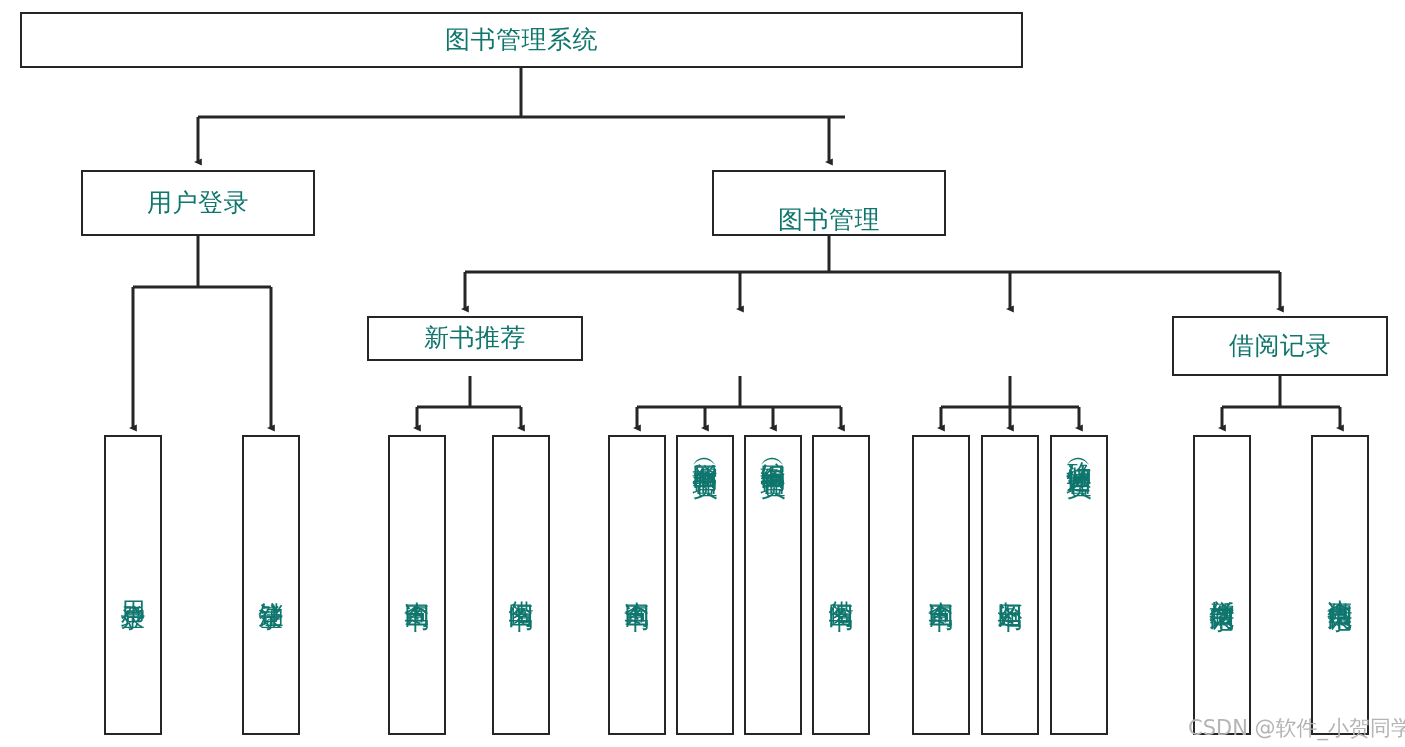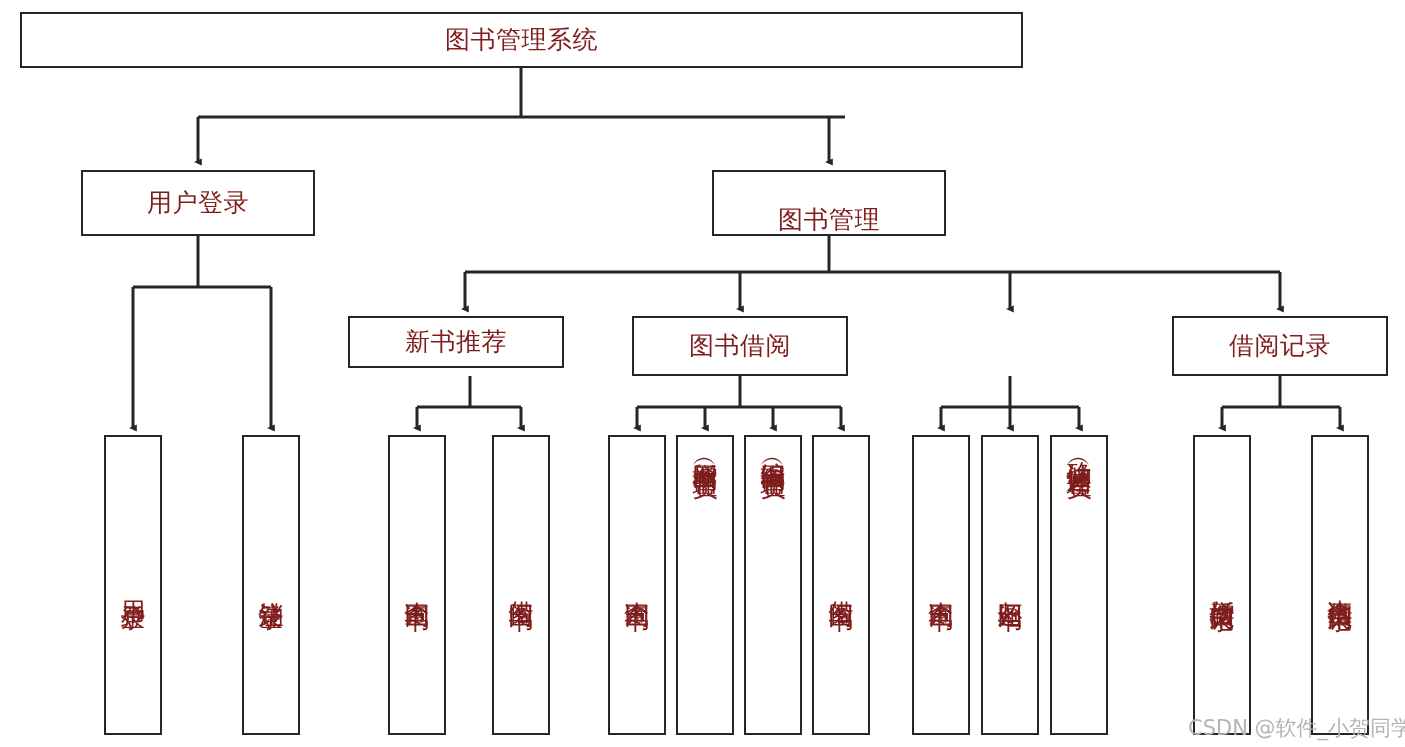--- a/index.html
+++ b/index.html
@@ -30,21 +30,21 @@
     position: absolute;
     box-sizing: border-box;
     background: #ffffff;
     border: 2px solid #262626;
     display: flex;
     align-items: center;
     justify-content: center;
     z-index: 2;
   }
   .node-label {
-    color: #7f1d1d;
+    color: #0f766e;
     line-height: 1.14;
     white-space: pre;
     text-align: center;
   }
   
   .node.horiz .node-label {
     font-size: 25px;
     letter-spacing: 0.5px;
   }
   .node.root .node-label {
@@ -138,27 +138,24 @@
   </div>
 
   <div class="node horiz" style="left:81px; top:170px; width:234px; height:66px;">
     <span class="node-label">用户登录</span>
   </div>
 
   <div class="node horiz" style="left:712px; top:170px; width:234px; height:66px;align-items:flex-end;">
     <span class="node-label">图书管理</span>
   </div>
 
-  <div class="node horiz" style="left:348px; top:316px; width:216px; height:52px;">
+  <div class="node horiz" style="left:367px; top:316px; width:216px; height:45px;">
     <span class="node-label">新书推荐</span>
   </div>
 
-  <div class="node horiz" style="left:632px; top:316px; width:216px; height:60px;">
-    <span class="node-label">图书借阅</span>
-  </div>
 
 
   <div class="node horiz" style="left:1172px; top:316px; width:216px; height:60px;">
     <span class="node-label">借阅记录</span>
   </div>
 
   <div class="node vert" style="left:104px; top:435px; width:58px; height:300px;">
     <span class="node-label">用户登录</span>
   </div>
 

